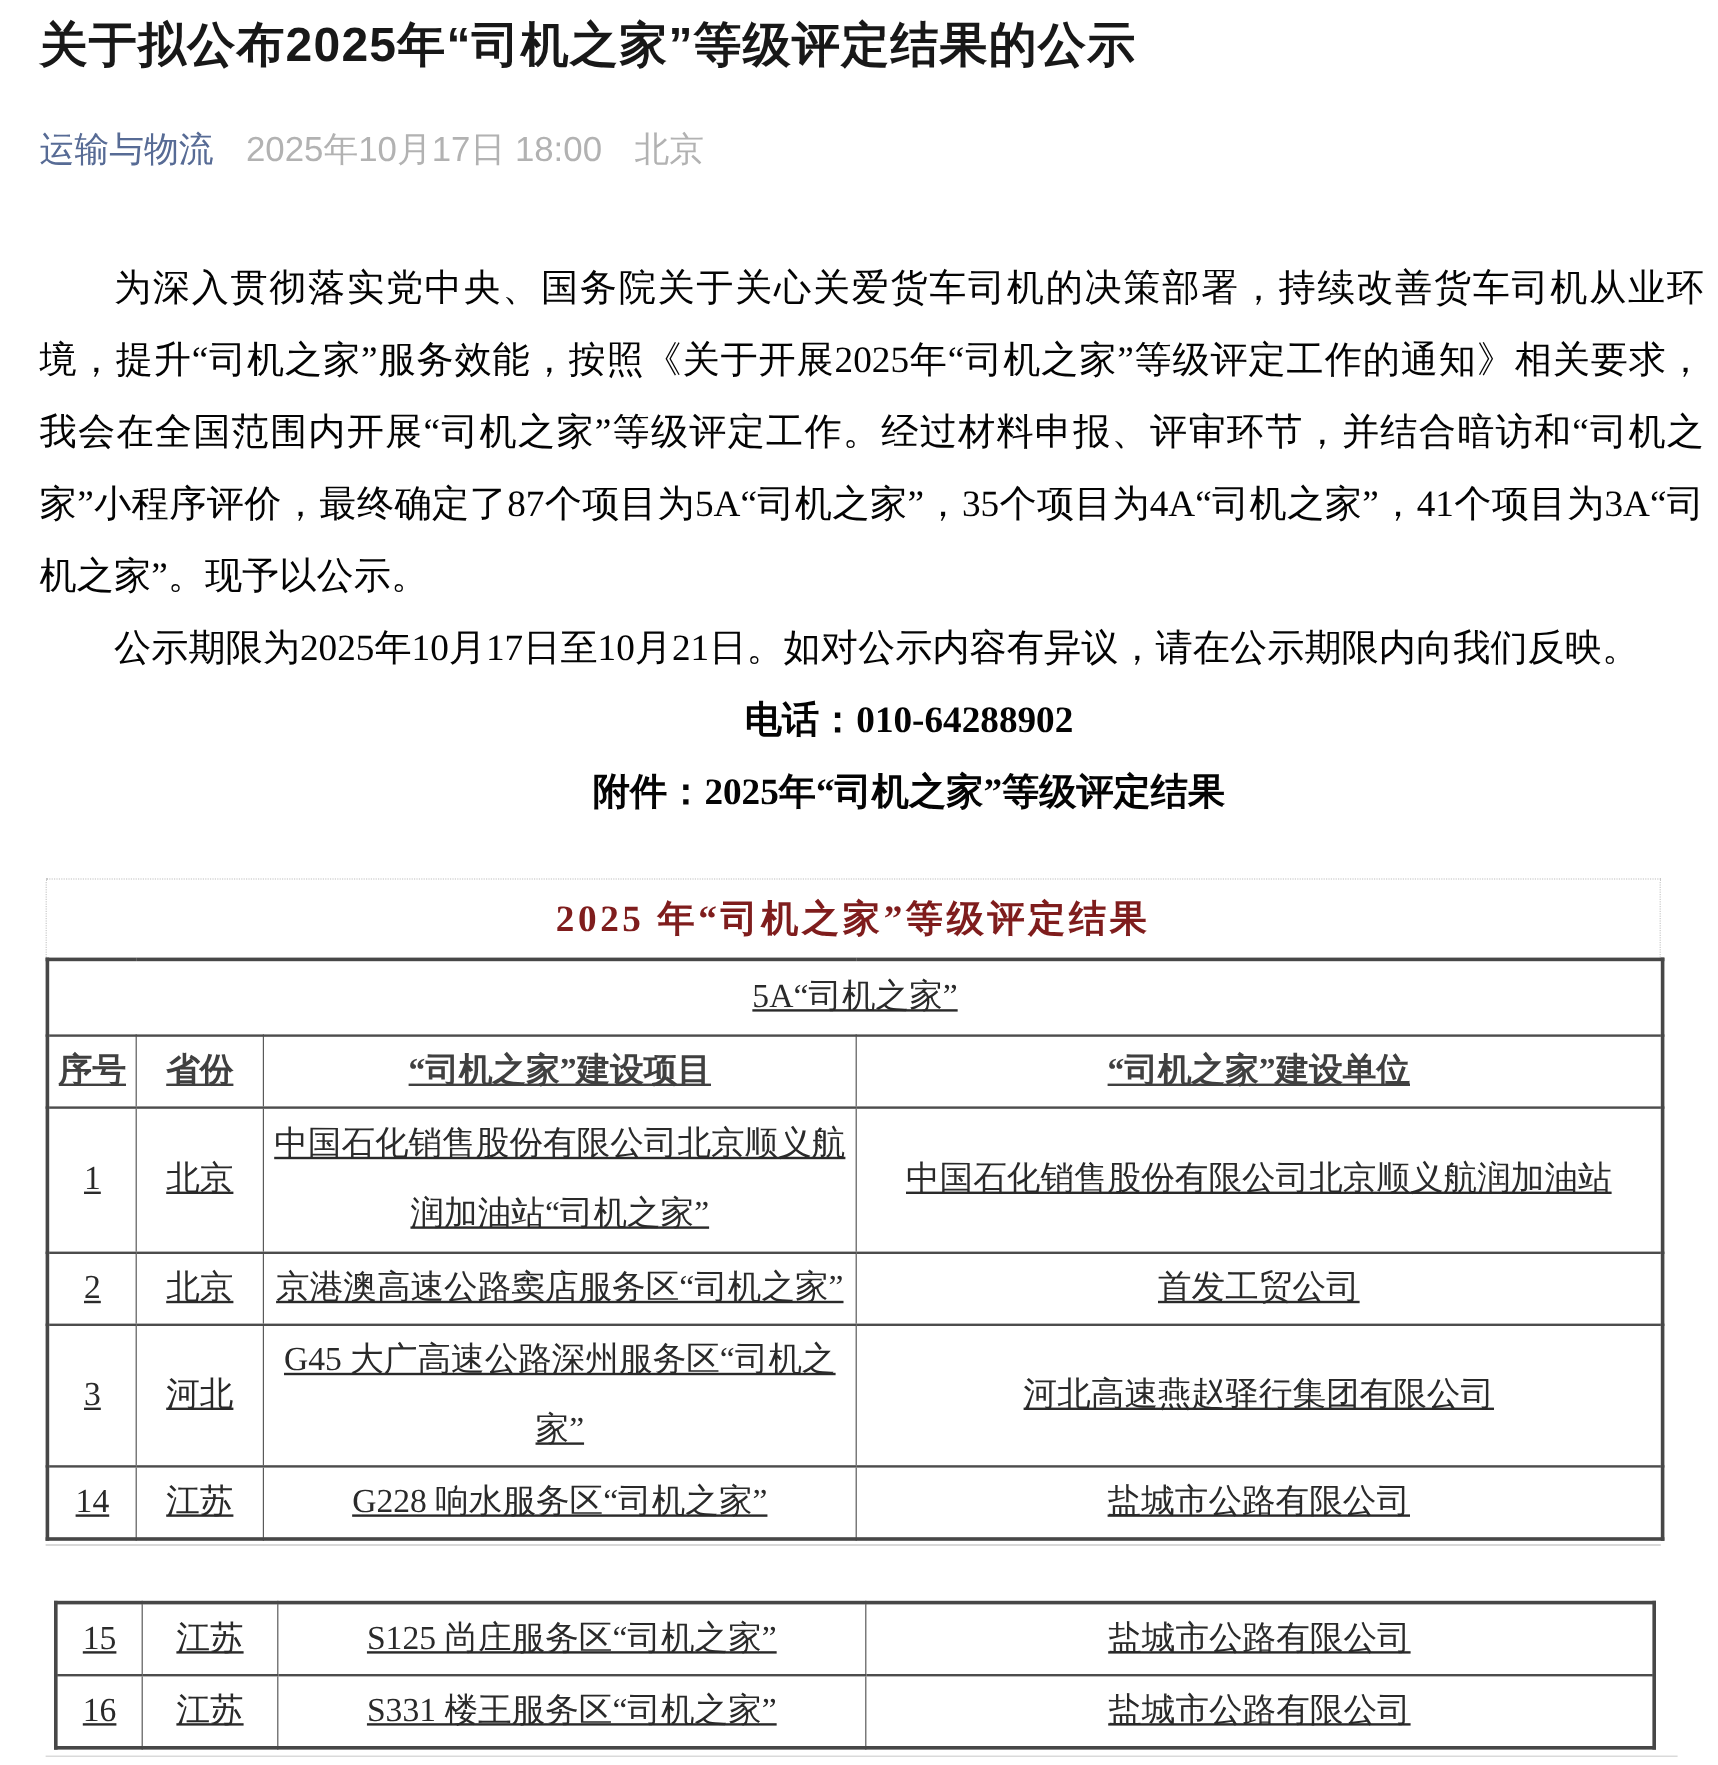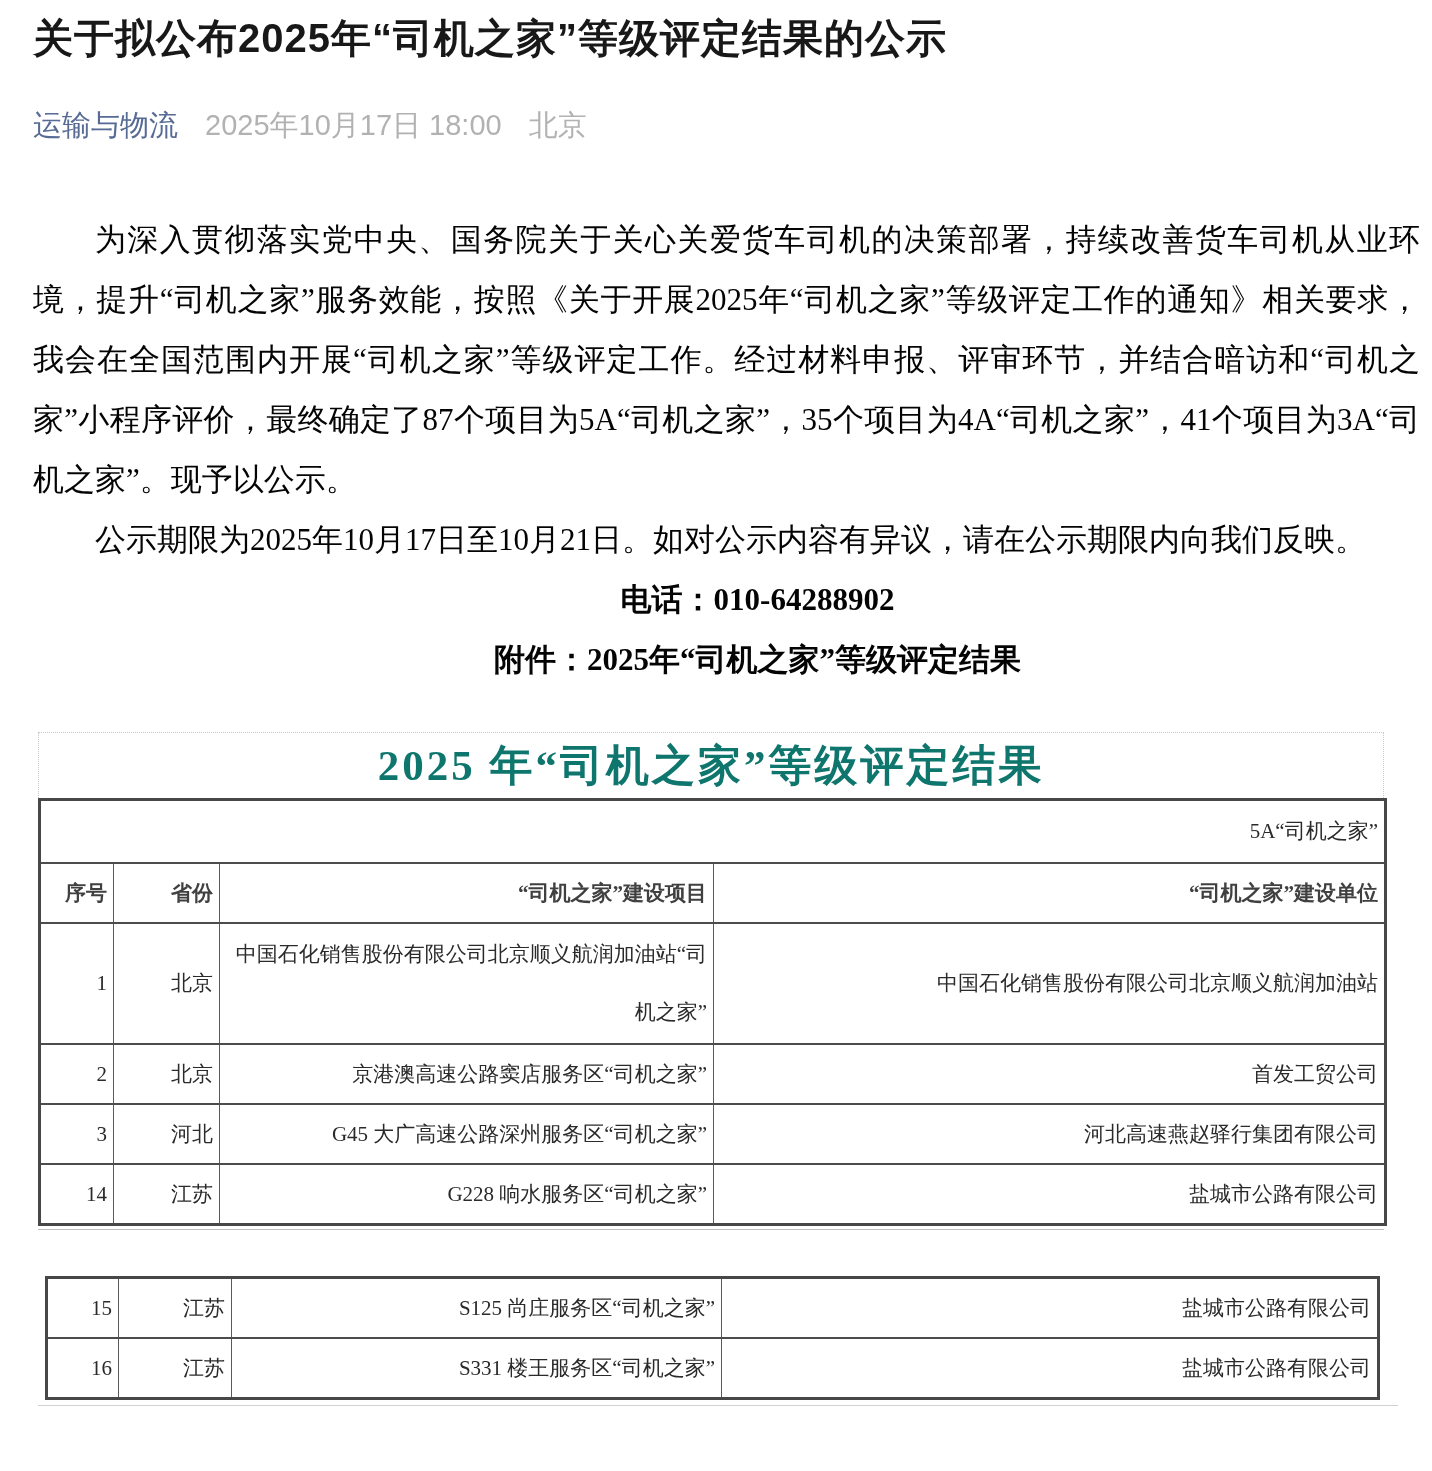--- a/index.html
+++ b/index.html
@@ -60,45 +60,46 @@
   .tbl-title-zone {
     box-sizing: border-box;
     border: 1px dotted #c9c9c9;
     border-bottom: none;
     height: 66px;
     display: flex;
     align-items: center;
     justify-content: center;
   }
   .tbl-title {
-    font-size: 43px;
+    font-size: 31px;
     font-weight: 700;
     letter-spacing: 3px;
-    color: #0f766e;
+    color: #7f1d1d;
   }
   table.seg {
     border-collapse: collapse;
     table-layout: fixed;
     border: 3px solid #474747;
   }
   table.seg1 { width: 1346px; }
   table.seg2 { width: 1332px; margin-left: 7px; }
   .seg td, .seg th {
     border-top: 2px solid #4c4c4c;
     border-bottom: 2px solid #4c4c4c;
     border-left: 1px solid #5a5a5a;
     border-right: 1px solid #5a5a5a;
-    text-align: right;
+    text-align: center;
     vertical-align: middle;
-    font-size: 21px;
+    font-size: 28px;
     line-height: 58px;
     padding: 0 6px;
     box-sizing: border-box;
     color: #2a2a2a;
     font-weight: 400;
+    text-decoration: underline;
   }
   .section-cell {
     font-size: 32px;
     font-weight: 700;
     color: #131313;
     height: 63px;
   }
   .head-row th { font-weight: 700; color: #404040; height: 57px; }
   .cut-line {
     margin-top: 3px;

